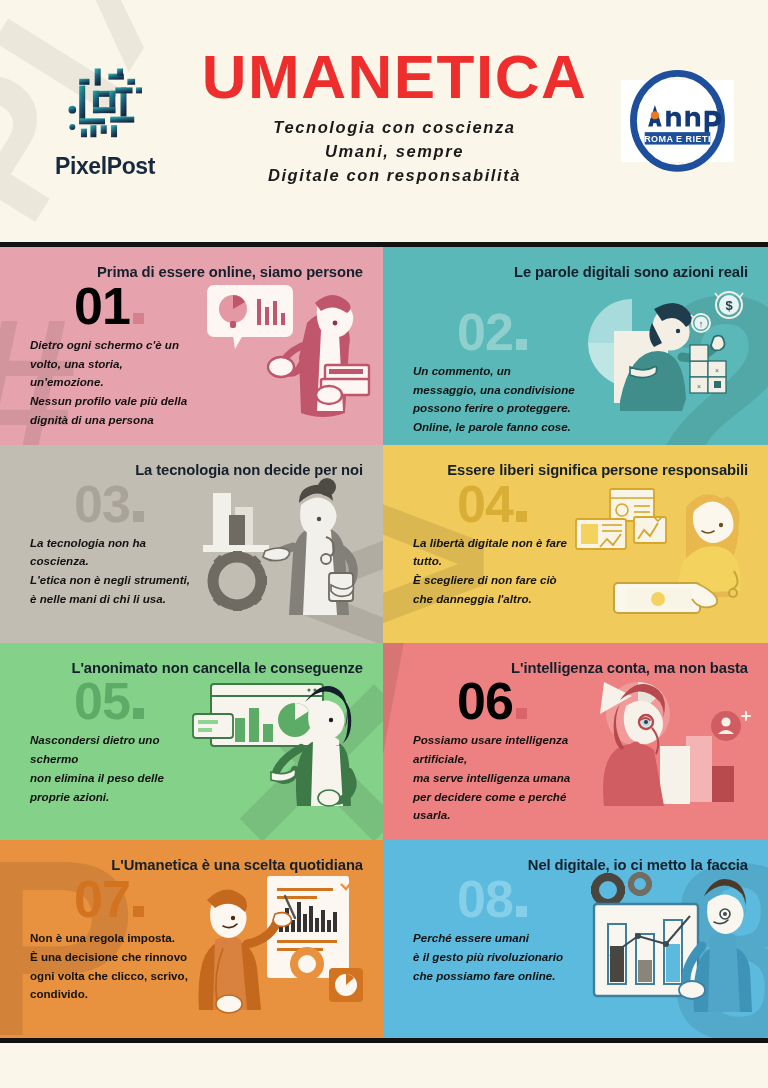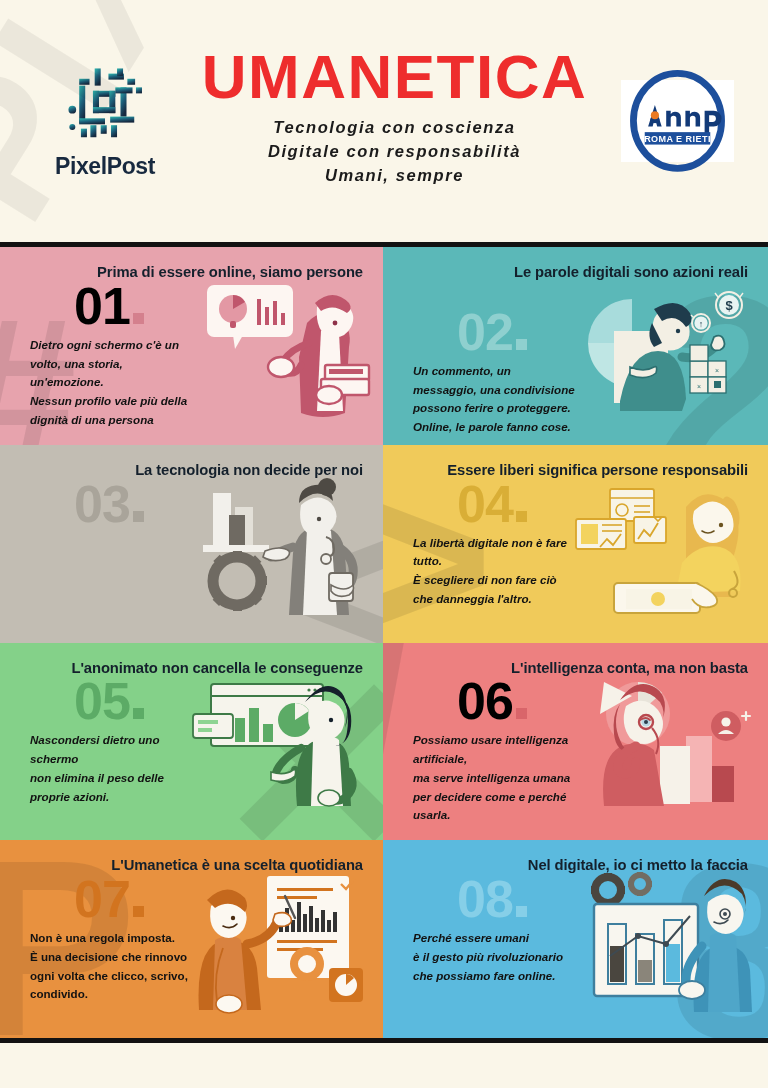--- a/index.html
+++ b/index.html
@@ -218,22 +218,22 @@
           </g>
         </svg>
       </span>
       <span class="pp-name">PixelPost</span>
     </div>
 
     <div class="head-center">
       <div class="main-title">UMANETICA</div>
       <div class="sub-lines">
         <div class="sub-line">Tecnologia con coscienza</div>
+        <div class="sub-line">Umani, sempre</div>
         <div class="sub-line">Digitale con responsabilità</div>
-        <div class="sub-line">Umani, sempre</div>
       </div>
     </div>
 
     <div class="anp-logo">
       <svg viewBox="0 0 100 90">
         <ellipse cx="50" cy="45" rx="39" ry="42" fill="none" stroke="#1d4f9c" stroke-width="6"></ellipse>
         <g fill="#123a78">
           <path d="M24 50 L30 31 L36 50 L32 50 L30 42 L28 50 Z"></path>
           <rect x="26" y="43" width="8" height="4"></rect>
           <path d="M40 50 V36 h4 v3 a5 5 0 0 1 9 3 v8 h-4 v-7 a2.5 2.5 0 0 0 -5 0 v7 Z"></path>
@@ -340,20 +340,24 @@
         </svg>
       </div>
     </div>
 
     <div class="card" style="background:#c2bdb3;">
       <div class="card-decor" style="right:-50px; top:20px; font-size:250px;">&lt;</div>
       <div class="card-title">La tecnologia non decide per noi</div>
       <div class="card-num" style="color:#a9a49a;">
         <span>03</span><span class="dot" style="background:#a9a49a;"></span>
       </div>
+      <div class="card-body">La tecnologia non ha
+coscienza.
+ L'etica non è negli strumenti,
+ è nelle mani di chi li usa.</div>
       <div class="card-art">
         <svg viewBox="0 0 186 150">
           <rect x="24" y="16" width="18" height="52" fill="#f2f0eb"></rect>
           <rect x="46" y="30" width="18" height="38" fill="#e3e0d8"></rect>
           <rect x="40" y="38" width="16" height="30" fill="#6f6a62"></rect>
           <rect x="14" y="68" width="66" height="7" fill="#f2f0eb"></rect>
           <circle cx="48" cy="104" r="24" fill="none" stroke="#6f6a62" stroke-width="11"></circle>
           <g fill="#6f6a62">
             <rect x="44" y="74" width="9" height="10"></rect>
               <rect x="44" y="124" width="9" height="10"></rect>

